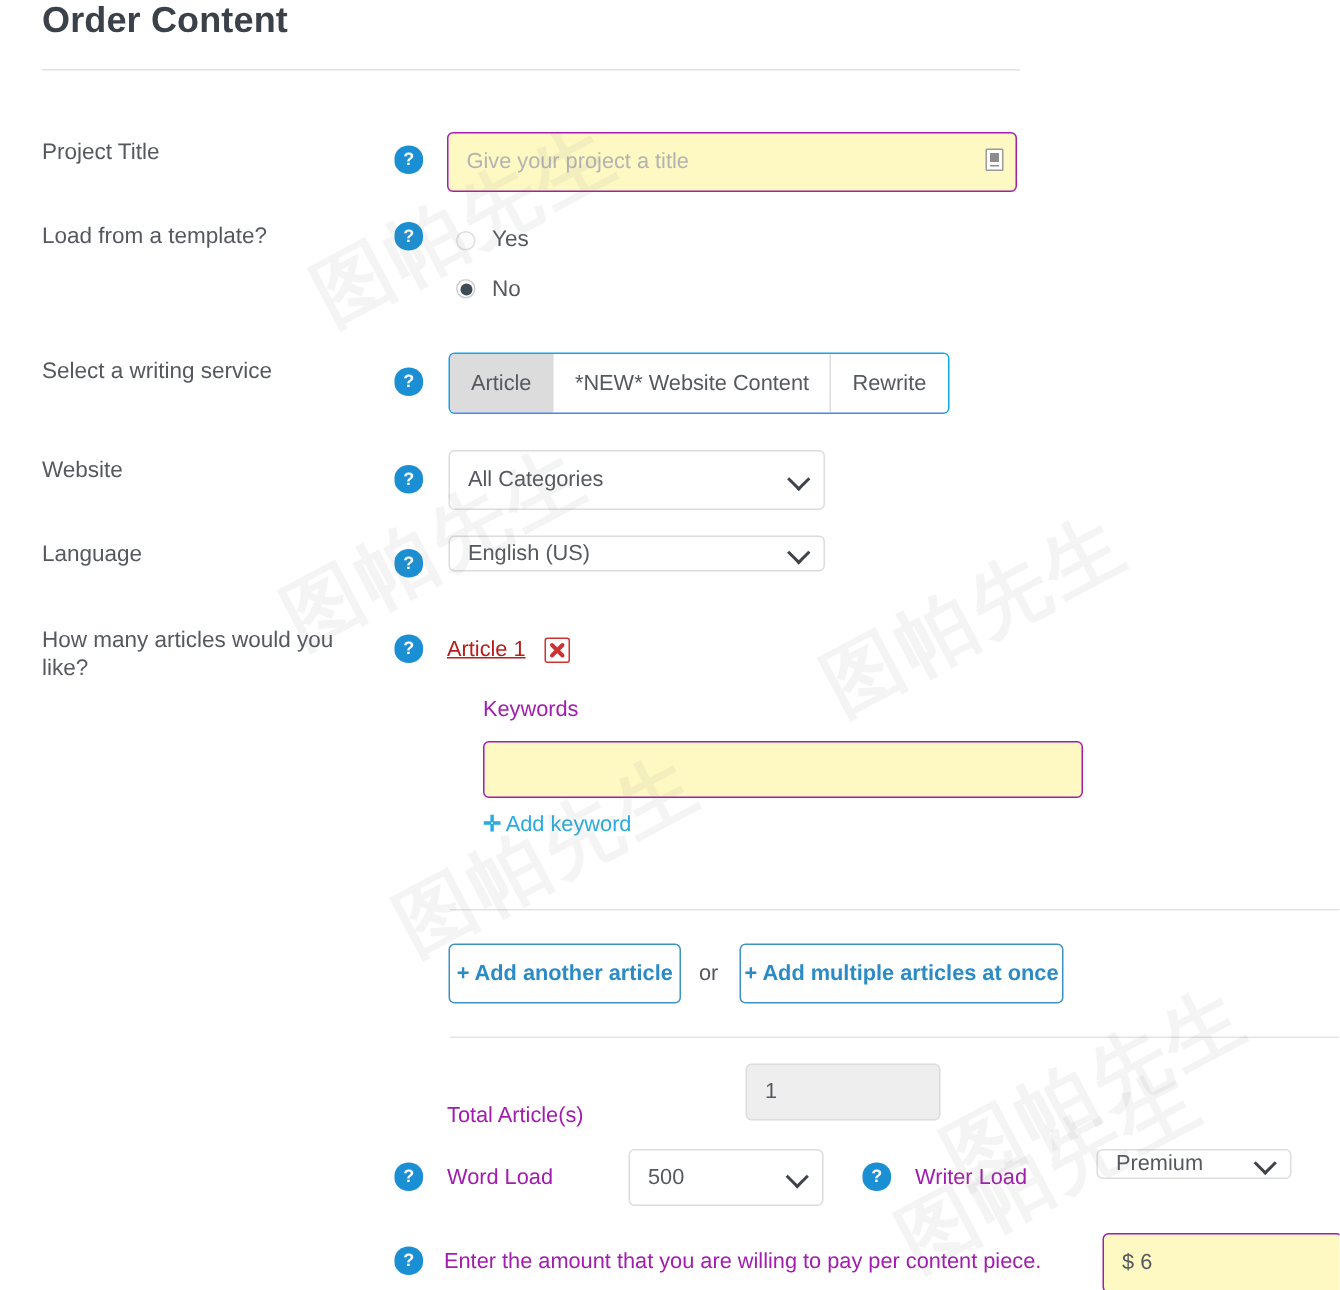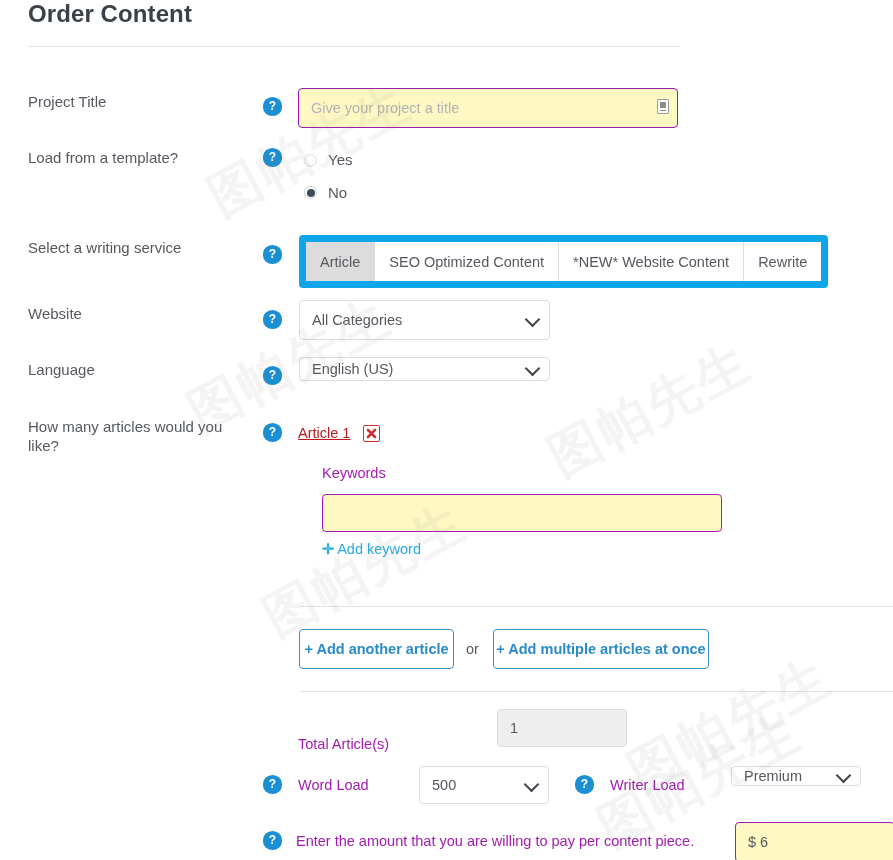--- a/index.html
+++ b/index.html
@@ -140,21 +140,21 @@
     position: absolute;
     font-size: 15px;
     color: #55595f;
     cursor: pointer;
   }
 
   
   .btn-group {
     position: absolute;
     display: flex;
-    border: 7px solid #0ea5e9;
+    border: 1px solid #0ea5e9;
     border-radius: 4px;
     overflow: hidden;
     background: #f0abfc;
     height: 39px;
     justify-content: center;
   }
   .btn-group .tab {
     display: flex;
     align-items: center;
     padding: 0 14px;
@@ -304,21 +304,20 @@
   <div class="radio-label" style="left:328px; top:151px;">Yes</div>
   <div class="radio-dot on" style="left:304px; top:186px;"></div>
   <div class="radio-label" style="left:328px; top:184px;">No</div>
 </div>
 
 <div class="lbl" style="left:28px; top:238px;">Select a writing service</div>
 <div class="help" style="left:263px; top:245px;">?</div>
 
 <div class="btn-group" style="left:299px; top:235px;">
   <div class="tab active">Article</div>
-  <div class="tab">SEO Optimized Content</div>
   <div class="tab">*NEW* Website Content</div>
   <div class="tab">Rewrite</div>
 </div>
 
 <div class="lbl" style="left:28px; top:304px;">Website</div>
 <div class="help" style="left:263px; top:310px;">?</div>
 <div class="sel" style="left:299px; top:300px; width:251px; height:40px;">
   <span>All Categories</span>
   <span class="chev"></span>
 </div>

